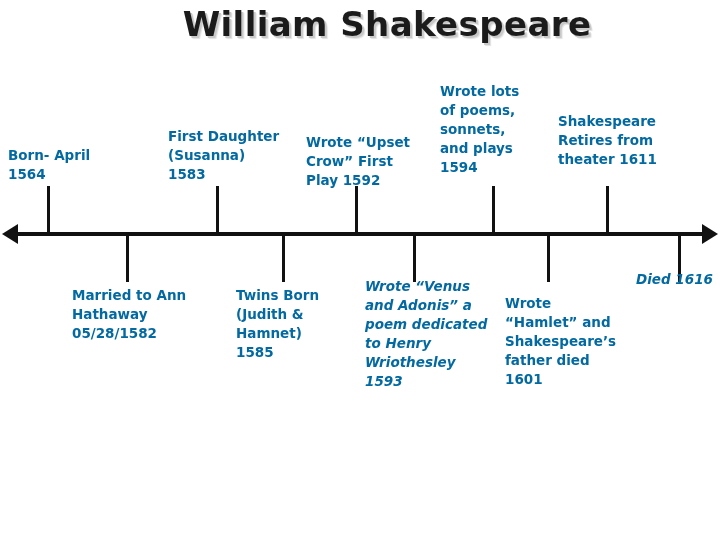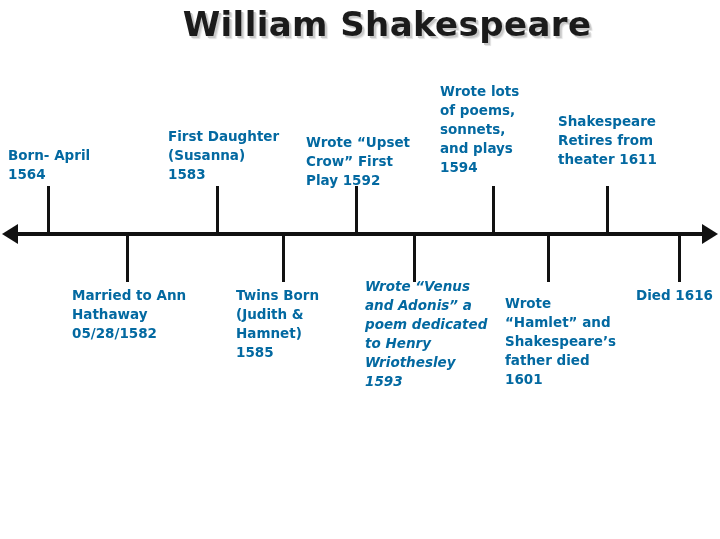--- a/index.html
+++ b/index.html
@@ -147,16 +147,16 @@
 and plays
 1594</div>
       <div class="ev-label below" style="left: 505px; top: 294px;">Wrote
 “Hamlet” and
 Shakespeare’s
 father died
 1601</div>
       <div class="ev-label above" style="left: 558px; top: 112px;">Shakespeare
 Retires from
 theater 1611</div>
-      <div class="ev-label below" style="left: 636px; top: 286px;">Died 1616</div>
+      <div class="ev-label below" style="left: 636px; top: 270px; font-style: italic;">Died 1616</div>
     </div>
 
 </div>
 
 </body></html>

